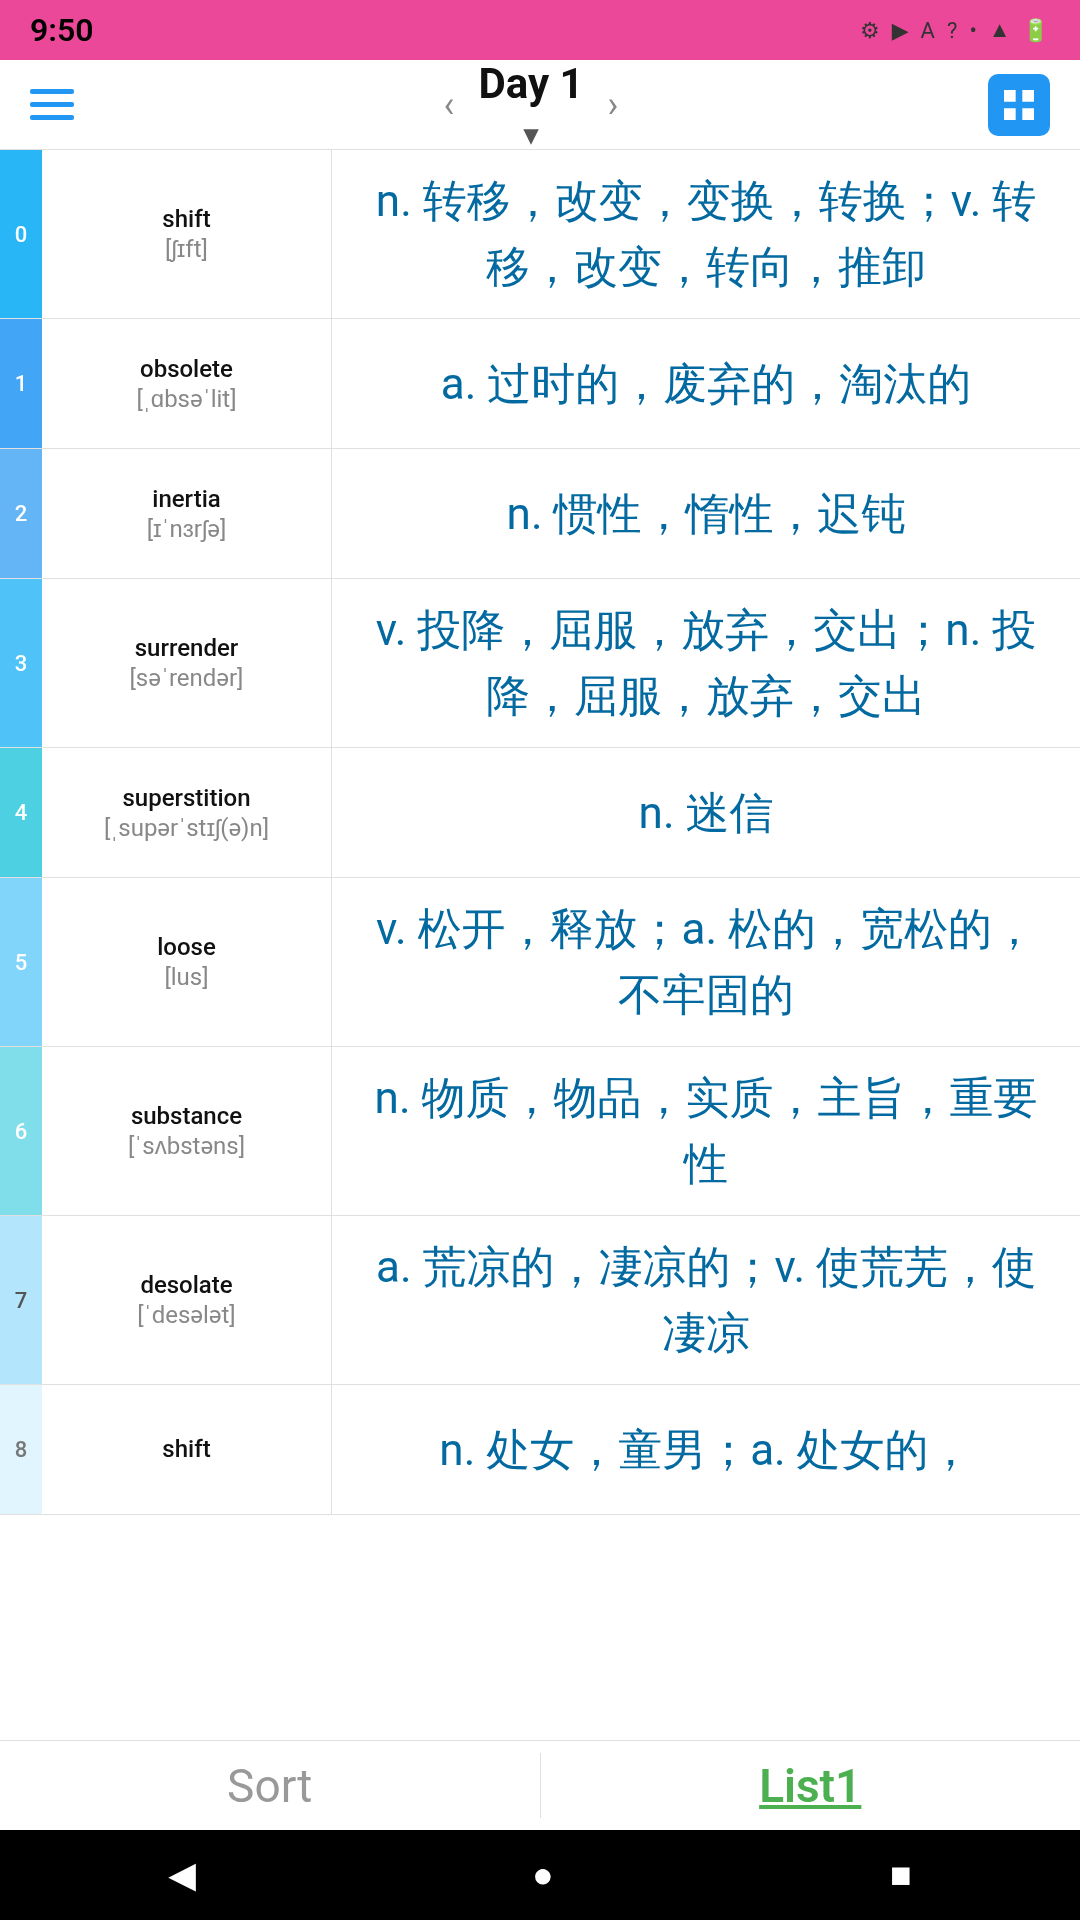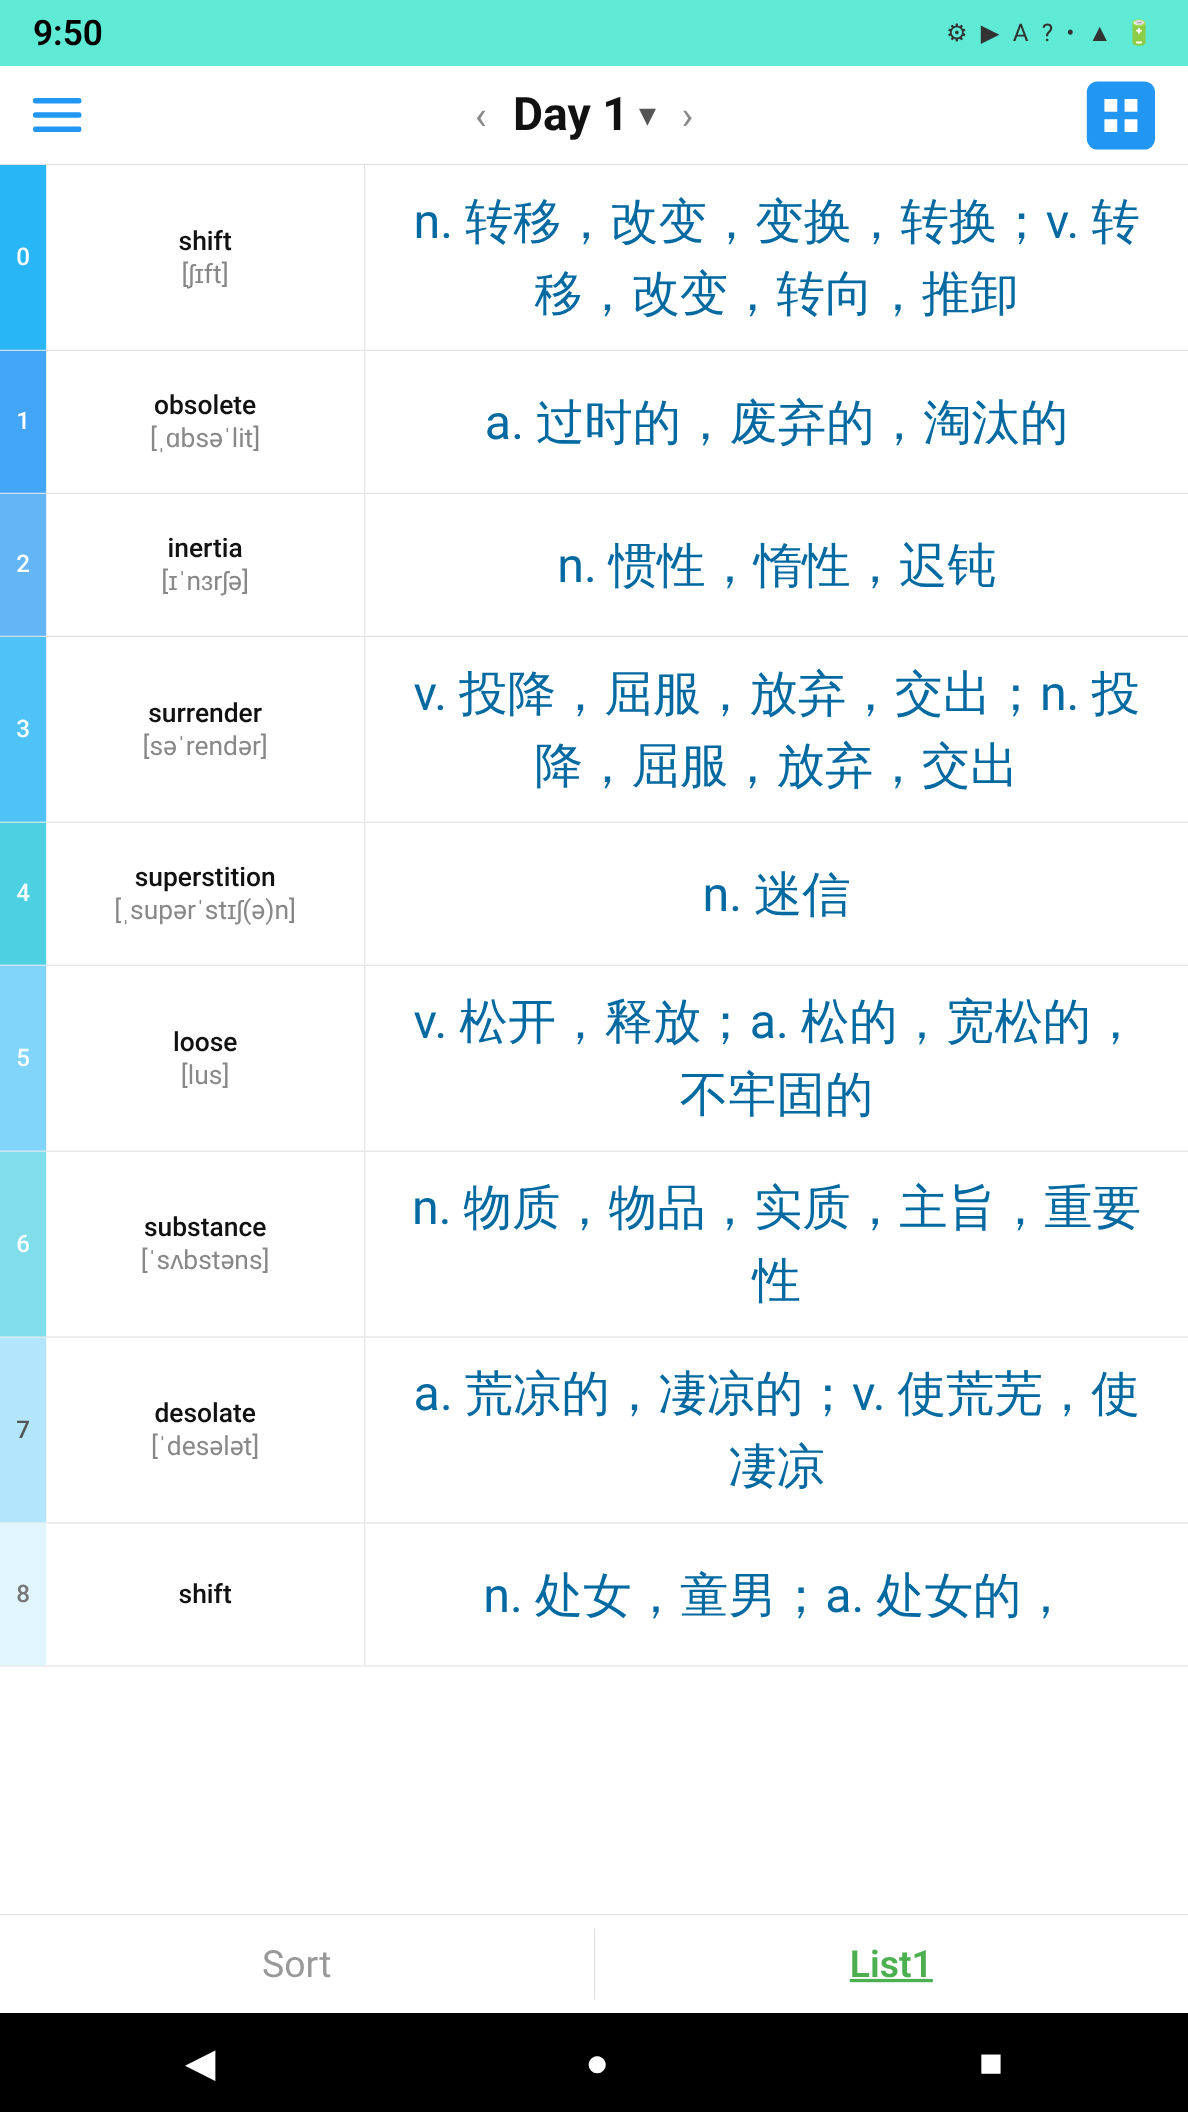--- a/index.html
+++ b/index.html
@@ -7,21 +7,21 @@
     body {
       width: 1080px;
       min-height: 1920px;
       font-family: -apple-system, BlinkMacSystemFont, 'Segoe UI', Roboto, sans-serif;
       background: #fff;
       overflow-x: hidden;
     }
 
     
     .status-bar {
-      background: #5eead4;
+      background: #ec4899;
       height: 60px;
       display: flex;
       align-items: center;
       justify-content: space-between;
       padding: 0 30px;
     }
     .status-time {
       font-size: 32px;
       font-weight: 600;
       color: #000;
@@ -70,20 +70,21 @@
       cursor: pointer;
       padding: 0 10px;
     }
     .nav-title {
       font-size: 42px;
       font-weight: 700;
       color: #111;
       display: flex;
       align-items: center;
       gap: 10px;
+      flex-direction: column;
     }
     .nav-chevron {
       font-size: 28px;
       color: #555;
     }
     .nav-grid-icon {
       width: 62px;
       height: 62px;
       background: #2196F3;
       border-radius: 10px;
@@ -171,21 +172,21 @@
       height: 90px;
       background: #fff;
       display: flex;
       border-top: 1px solid #e0e0e0;
     }
     .bottom-tab {
       flex: 1;
       display: flex;
       align-items: center;
       justify-content: center;
-      font-size: 34px;
+      font-size: 46px;
       color: #999;
       cursor: pointer;
     }
     .bottom-tab.active {
       color: #4CAF50;
       font-weight: 600;
       text-decoration: underline;
     }
     .tab-divider {
       width: 1px;

